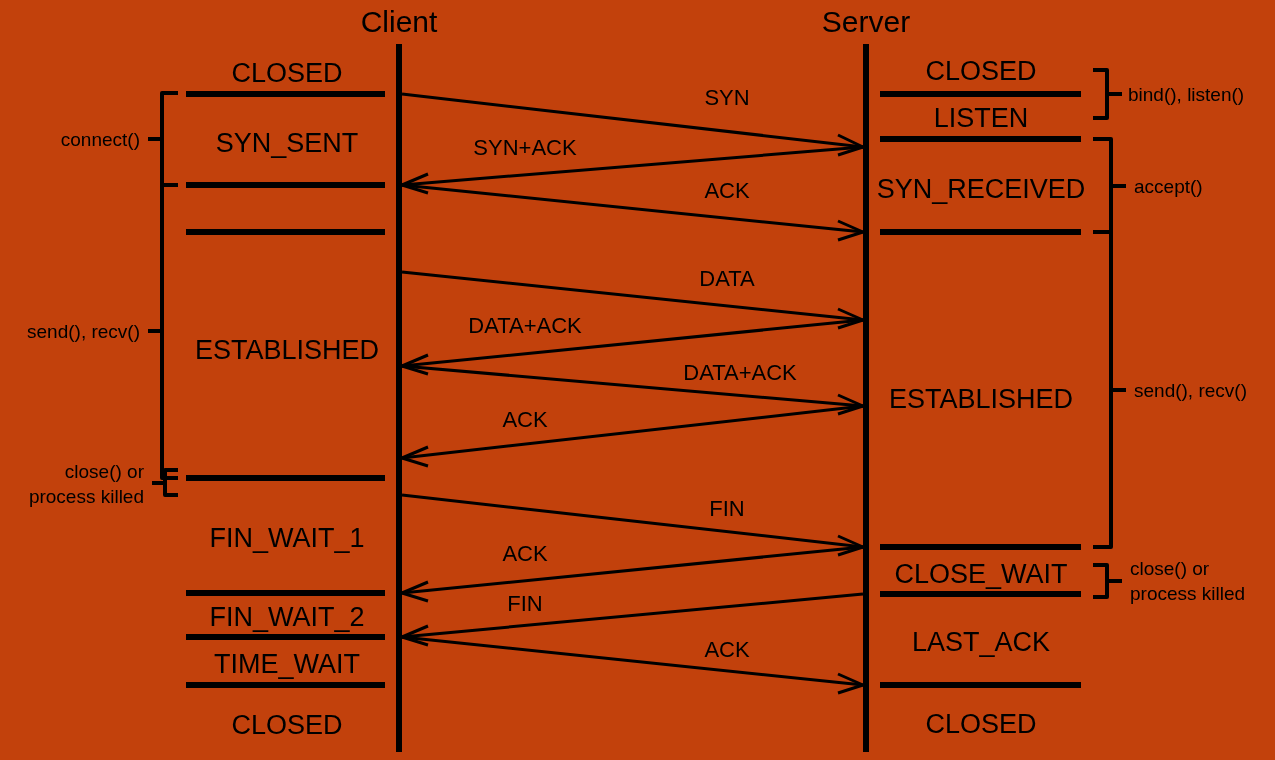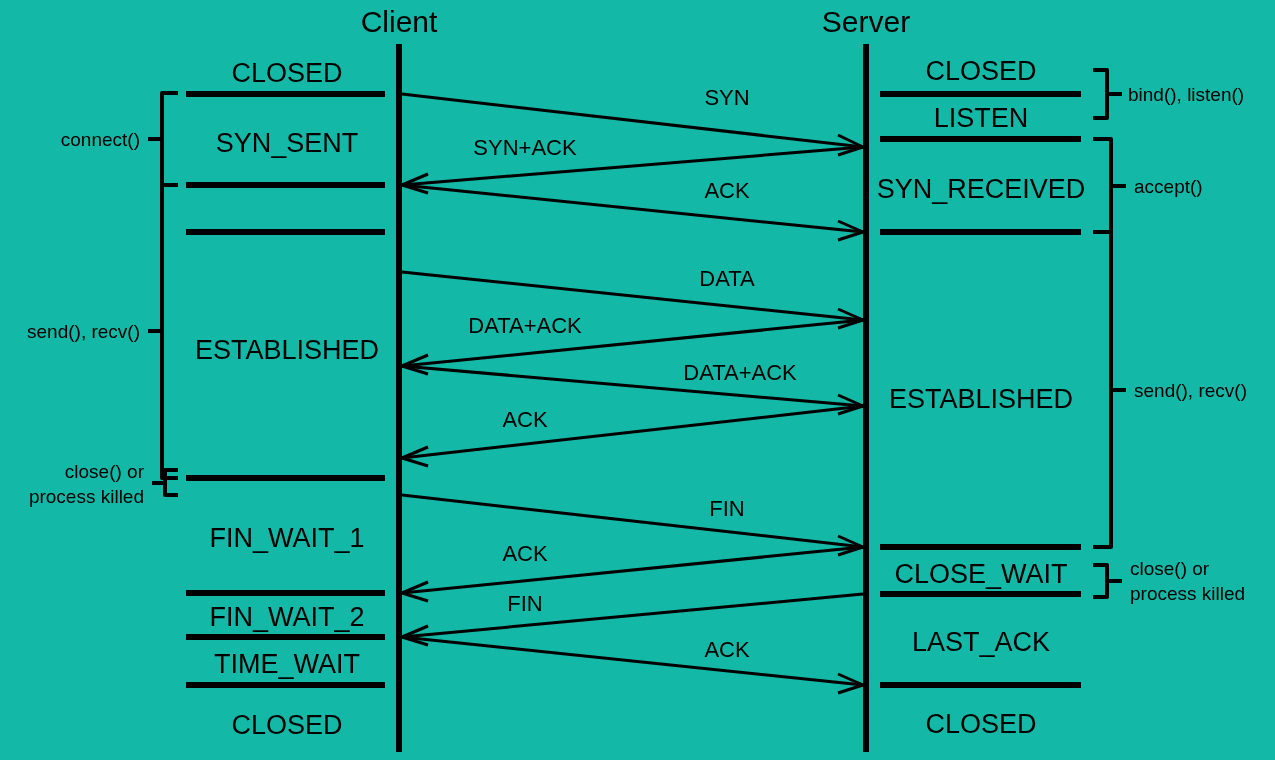--- a/index.html
+++ b/index.html
@@ -4,21 +4,21 @@
 <style>
   html, body {
     margin: 0;
     padding: 0;
     background: #ffffff;
   }
   #stage {
     position: relative;
     width: 1275px;
     height: 760px;
-    background: #14b8a6;
+    background: #c2410c;
     font-family: "Liberation Sans", sans-serif;
     color: #000000;
     overflow: hidden;
   }
   #diagram-svg {
     position: absolute;
     left: 0;
     top: 0;
     width: 1275px;
     height: 760px;

